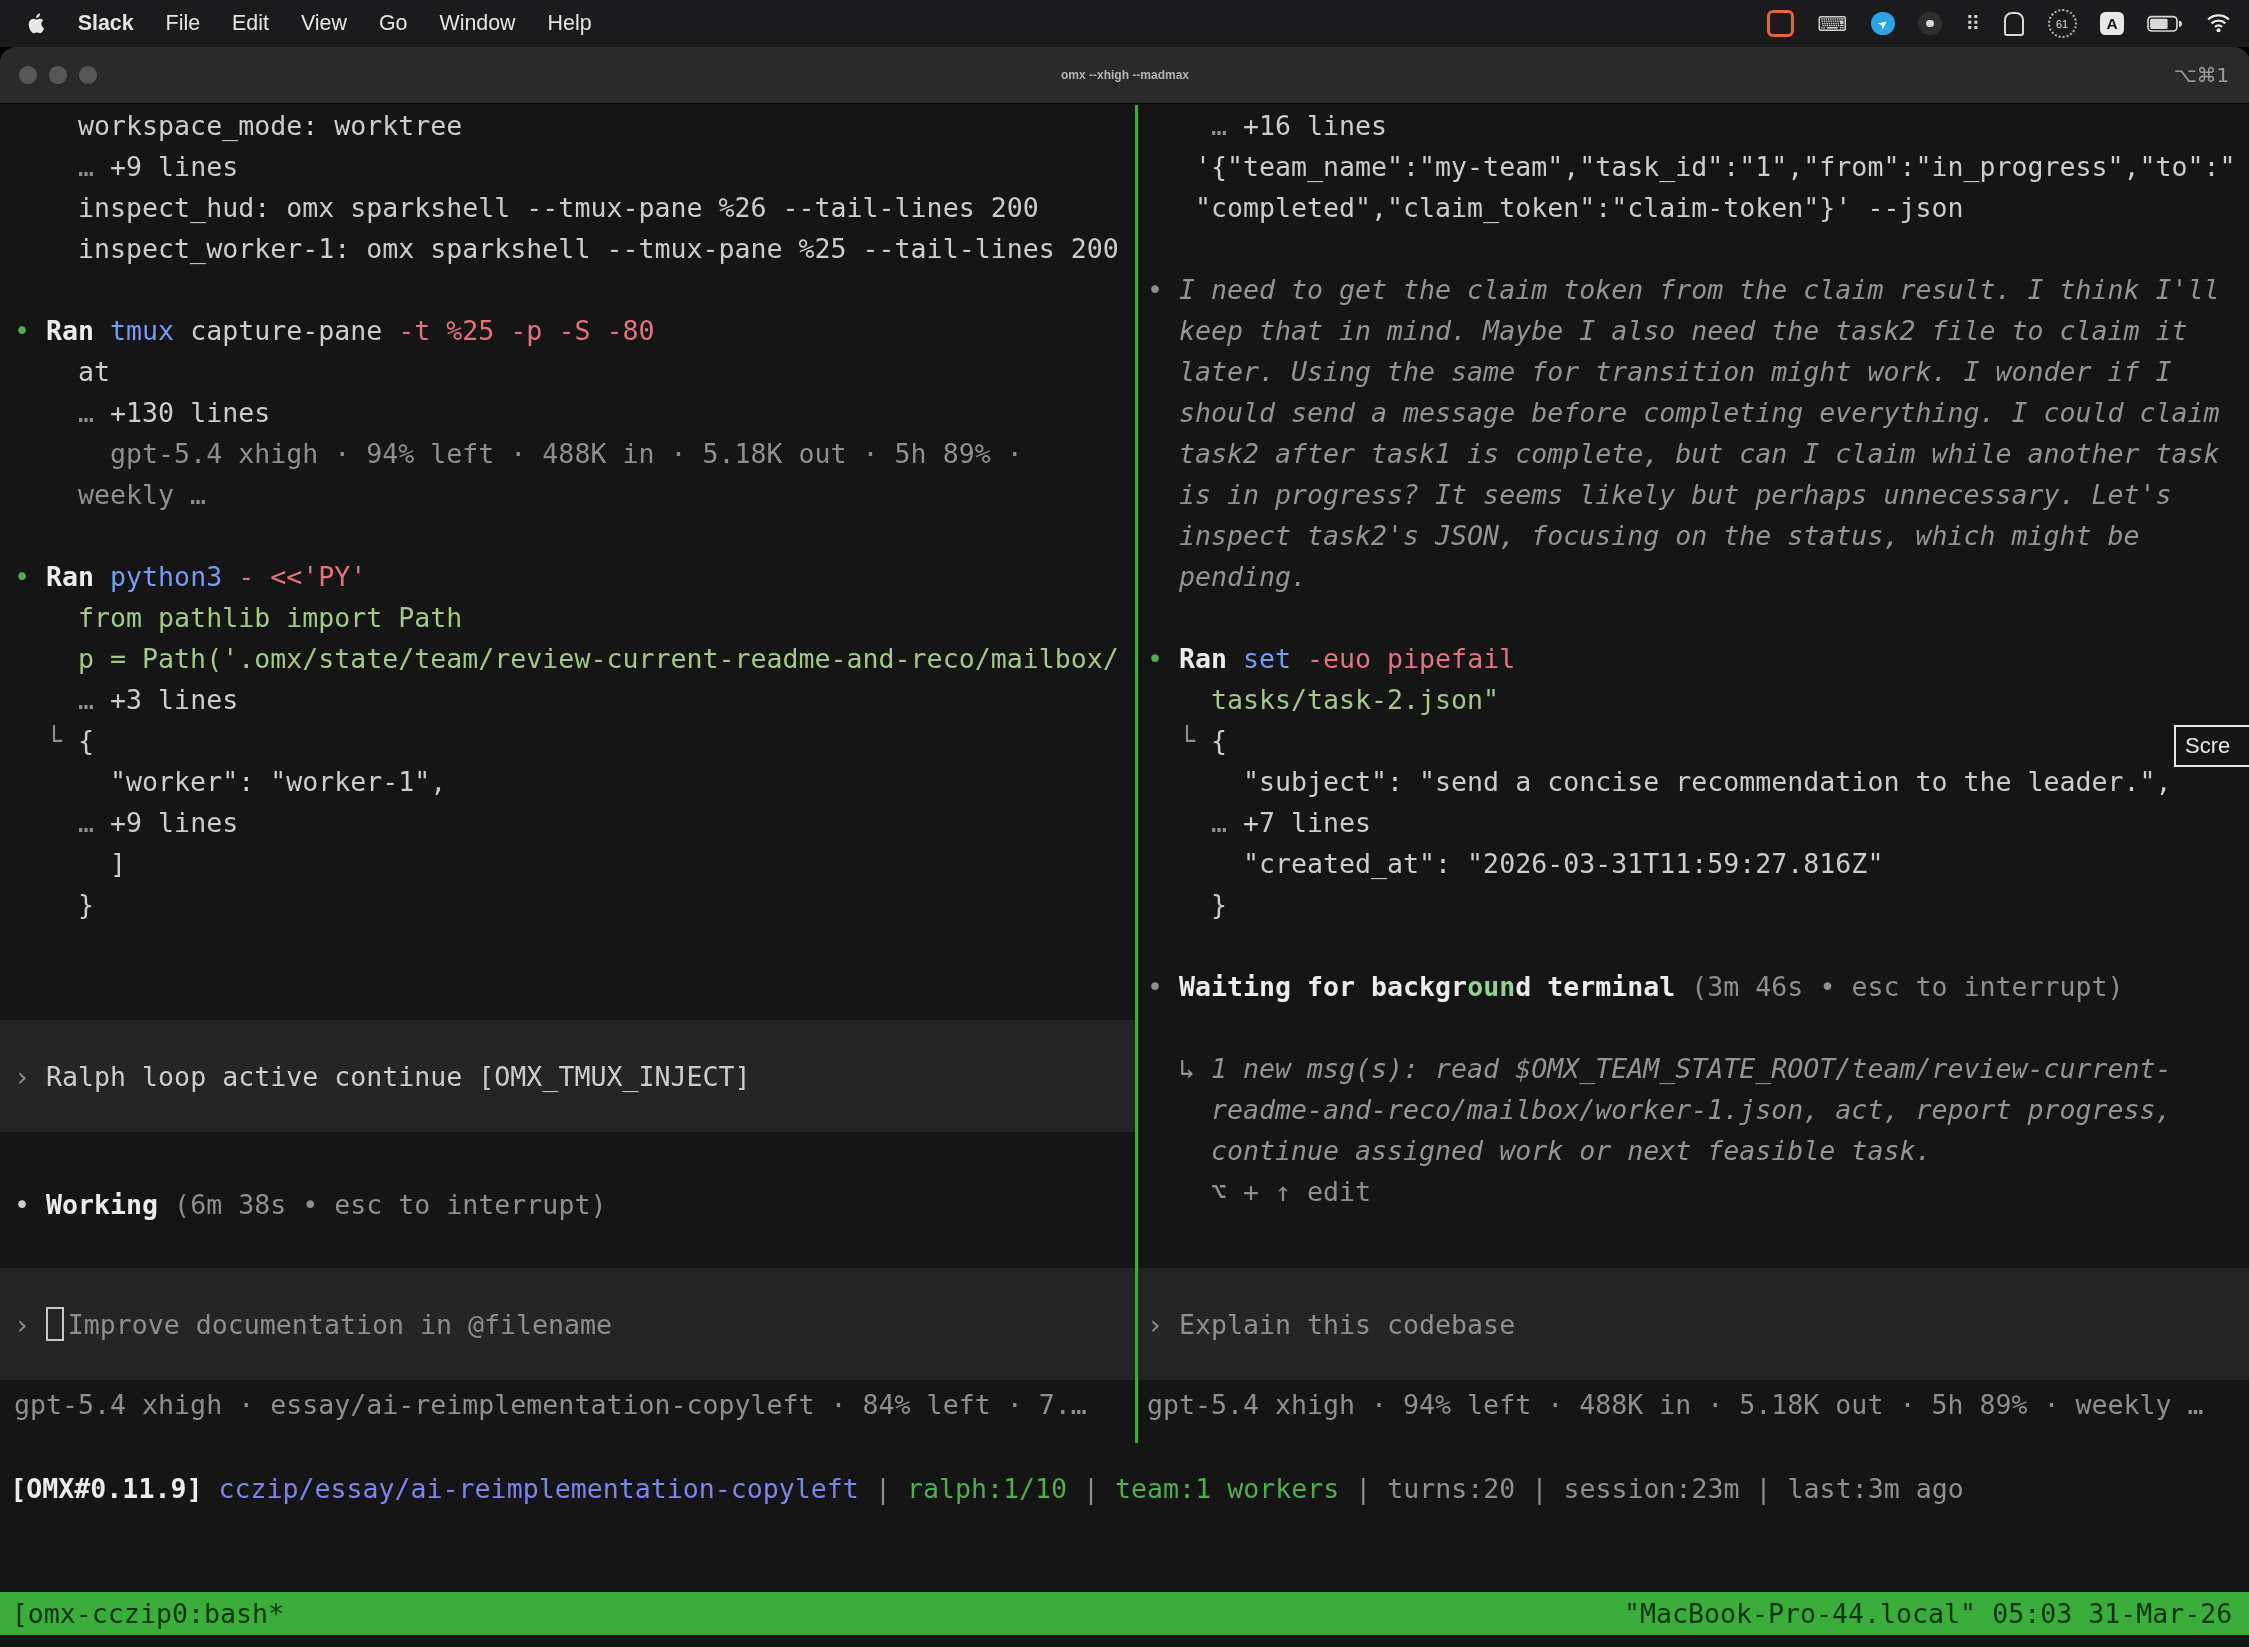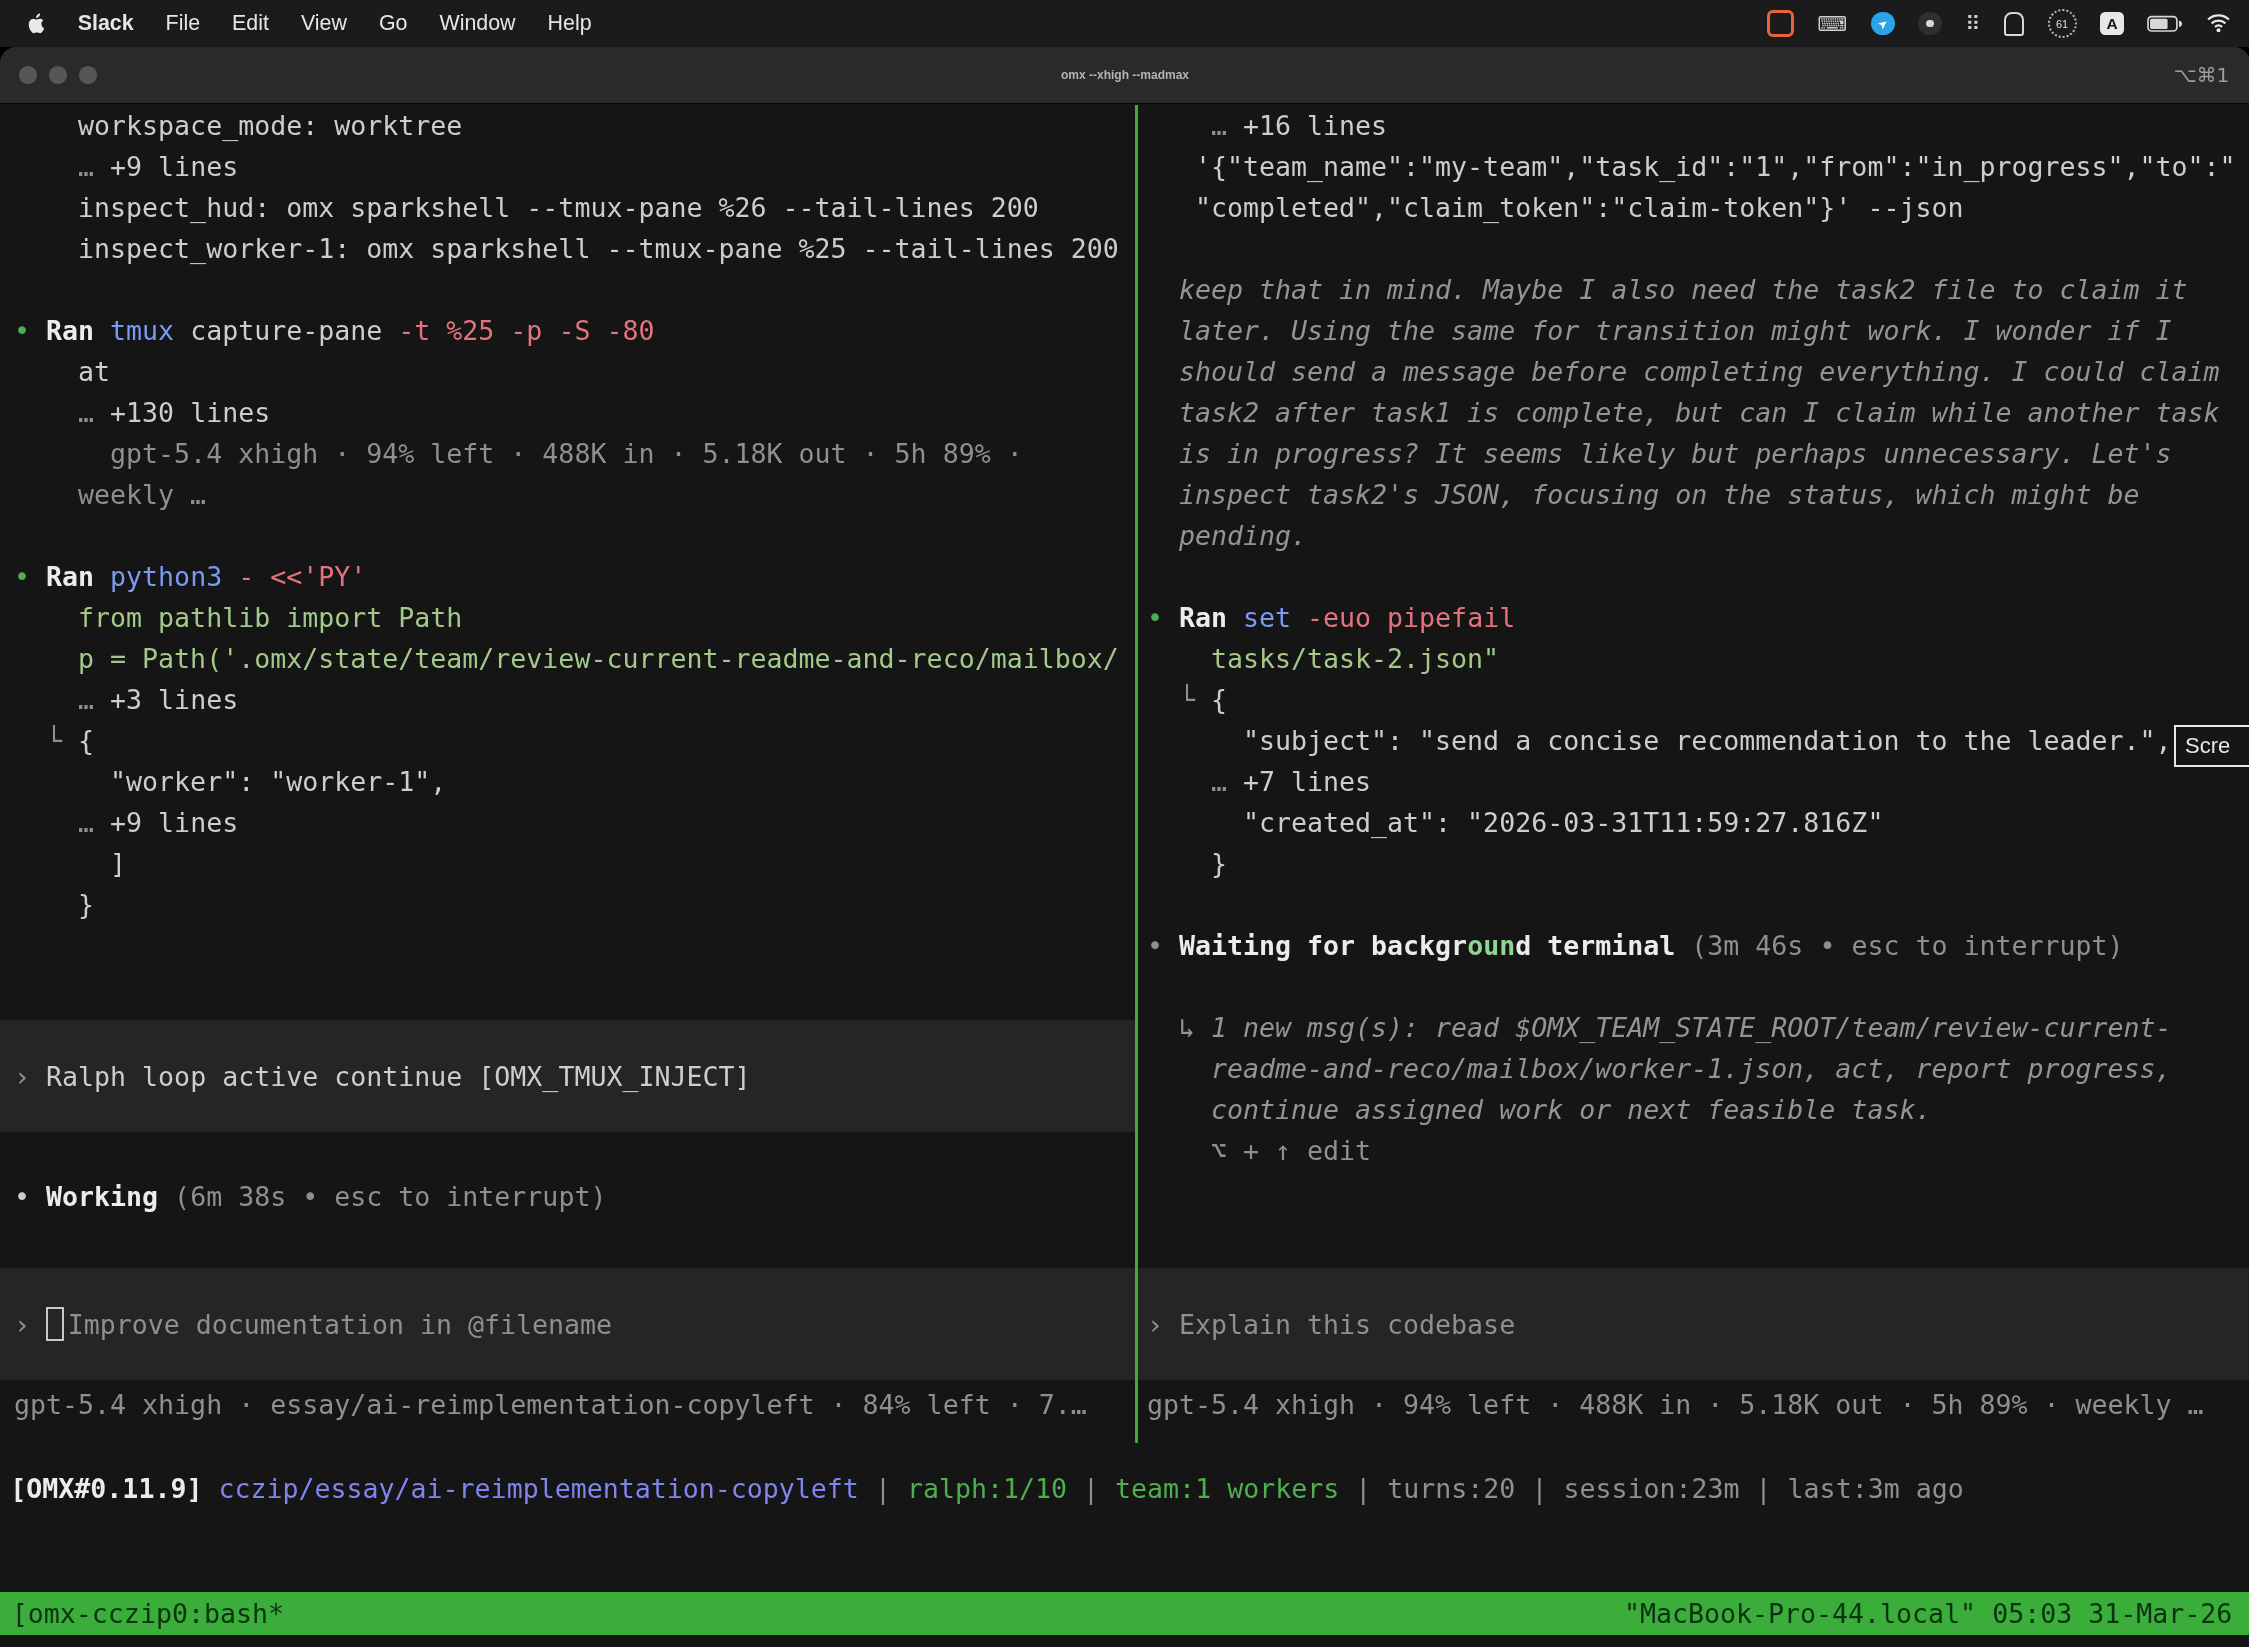--- a/index.html
+++ b/index.html
@@ -46,21 +46,21 @@
 
   .ln{height:41px;line-height:41px;white-space:pre;overflow:hidden;padding-left:14px;}
   .pane-right .ln{padding-left:8.9px;}
 
   .band{position:absolute;left:0;right:0;height:112px;background:#252525;display:flex;align-items:center;
         white-space:pre;padding-left:14px;}
   .pane-right .band{padding-left:8.9px;}
   .pane-left .band-1{top:915px;}
   .pane-left .band-2{top:1163px;}
   .pane-right .band-1{top:1163px;}
-  .flow-line{position:absolute;left:0;right:0;height:41px;line-height:41px;white-space:pre;padding-left:14px;overflow:hidden;}
+  .flow-line{position:absolute;left:0;right:0;height:41px;line-height:41px;white-space:pre;padding-left:14px;overflow:hidden;margin-top:8px;}
   .working{top:1071px;}
   .pane-status{position:absolute;top:1279px;left:0;right:0;height:41px;line-height:41px;white-space:pre;
                padding-left:14px;overflow:hidden;}
   .pane-right .pane-status{padding-left:8.9px;}
 
   .omx-status{position:absolute;top:1363px;left:0;right:0;height:41px;line-height:41px;white-space:pre;
               padding-left:10.3px;overflow:hidden;}
   .tmux-bar{position:absolute;top:1487px;left:0;right:0;height:43px;background:#3aad3a;color:#0a330f;
             display:flex;justify-content:space-between;align-items:center;padding:0 17.7px 0 11.8px;white-space:pre;}
 
@@ -187,20 +187,21 @@
       </div>
 
       <div class="divider"></div>
 
       <div class="pane pane-right">
         <div class="lines">
             <div class="ln"><span class="s-dim">    … </span><span class="s-fg">+16 lines</span></div>
             <div class="ln"><span class="s-fg">   '{"team_name":"my-team","task_id":"1","from":"in_progress","to":"</span></div>
             <div class="ln"><span class="s-fg">   "completed","claim_token":"claim-token"}' --json</span></div>
             <div class="ln"></div>
+            <div class="ln"><span class="s-dim">• </span><span class="s-di">I need to get the claim token from the claim result. I think I'll</span></div>
             <div class="ln"><span class="s-di">  keep that in mind. Maybe I also need the task2 file to claim it</span></div>
             <div class="ln"><span class="s-di">  later. Using the same for transition might work. I wonder if I</span></div>
             <div class="ln"><span class="s-di">  should send a message before completing everything. I could claim</span></div>
             <div class="ln"><span class="s-di">  task2 after task1 is complete, but can I claim while another task</span></div>
             <div class="ln"><span class="s-di">  is in progress? It seems likely but perhaps unnecessary. Let's</span></div>
             <div class="ln"><span class="s-di">  inspect task2's JSON, focusing on the status, which might be</span></div>
             <div class="ln"><span class="s-di">  pending.</span></div>
             <div class="ln"></div>
             <div class="ln"><span class="s-gb">• </span><span class="s-b">Ran </span><span class="s-blue">set</span><span class="s-red"> -euo pipefail</span></div>
             <div class="ln"><span class="s-grn">    tasks/task-2.json"</span></div>

